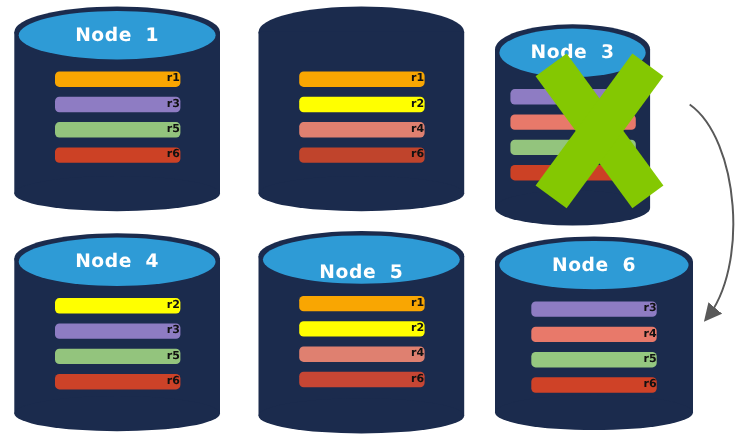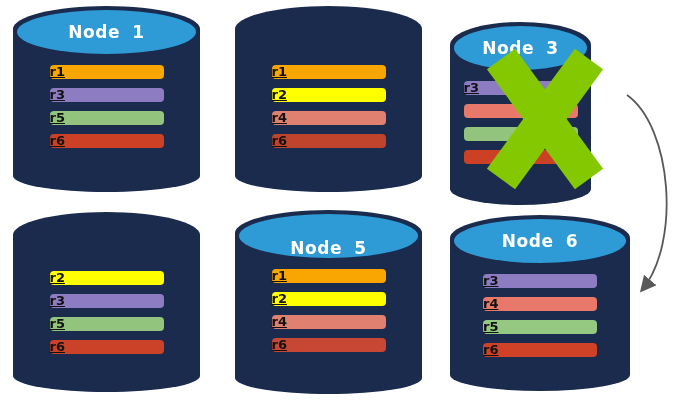--- a/index.html
+++ b/index.html
@@ -9,21 +9,21 @@
   .node{position:absolute;}
   .cyl-top{position:absolute;left:0;right:0;top:0;height:46px;border-radius:50%;}
   .cyl-body{position:absolute;left:0;right:0;top:23px;bottom:16px;}
   .cyl-bottom{position:absolute;left:0;right:0;bottom:0;height:32px;border-radius:50%;}
   .cyl-cap{position:absolute;left:4px;right:4px;top:4px;height:44px;border-radius:50%;
            display:flex;align-items:center;justify-content:center;}
   .node-title{font-size:17px;font-weight:bold;letter-spacing:.5px;word-spacing:6px;}
 
   .bars{position:absolute;left:0;right:0;top:59px;display:flex;flex-direction:column;align-items:center;}
   .bar{width:114px;height:14px;border-radius:4px;margin-bottom:9px;
-       font-size:13px;font-weight:bold;line-height:14px;text-align:left;color:#111;text-decoration:underline;}
+       font-size:10px;font-weight:bold;line-height:14px;text-align:right;color:#111;}
 
   .overlay{position:absolute;left:0;top:0;pointer-events:none;}
 </style>
 </head>
 <body>
 
 <div class="canvas">
 
   <div class="node" style="left:13px;top:6px;width:187px;height:186px;">
     <div class="cyl-top" style="background-color: rgb(27, 43, 77);"></div>
@@ -64,20 +64,23 @@
       <div class="bar" style="background-color: rgb(232, 121, 106);"></div>
       <div class="bar" style="background-color: rgb(147, 196, 125);"></div>
       <div class="bar" style="background-color: rgb(204, 65, 37);"></div>
     </div>
   </div>
 
   <div class="node" style="left:13px;top:212px;width:187px;height:180px;">
     <div class="cyl-top" style="background-color: rgb(27, 43, 77);"></div>
     <div class="cyl-body" style="background-color: rgb(27, 43, 77);"></div>
     <div class="cyl-bottom" style="background-color: rgb(27, 43, 77);"></div>
+    <div class="cyl-cap" style="background-color: rgb(46, 155, 214);">
+      <span class="node-title" style="color: rgb(255, 255, 255);">Node 4</span>
+    </div>
     <div class="bars">
       <div class="bar" style="background-color: rgb(255, 255, 0);">r2</div>
       <div class="bar" style="background-color: rgb(142, 124, 195);">r3</div>
       <div class="bar" style="background-color: rgb(147, 196, 125);">r5</div>
       <div class="bar" style="background-color: rgb(204, 66, 40);">r6</div>
     </div>
   </div>
 
   <div class="node" style="left:235px;top:210px;width:187px;height:184px;">
     <div class="cyl-top" style="background-color: rgb(27, 43, 77);"></div>

